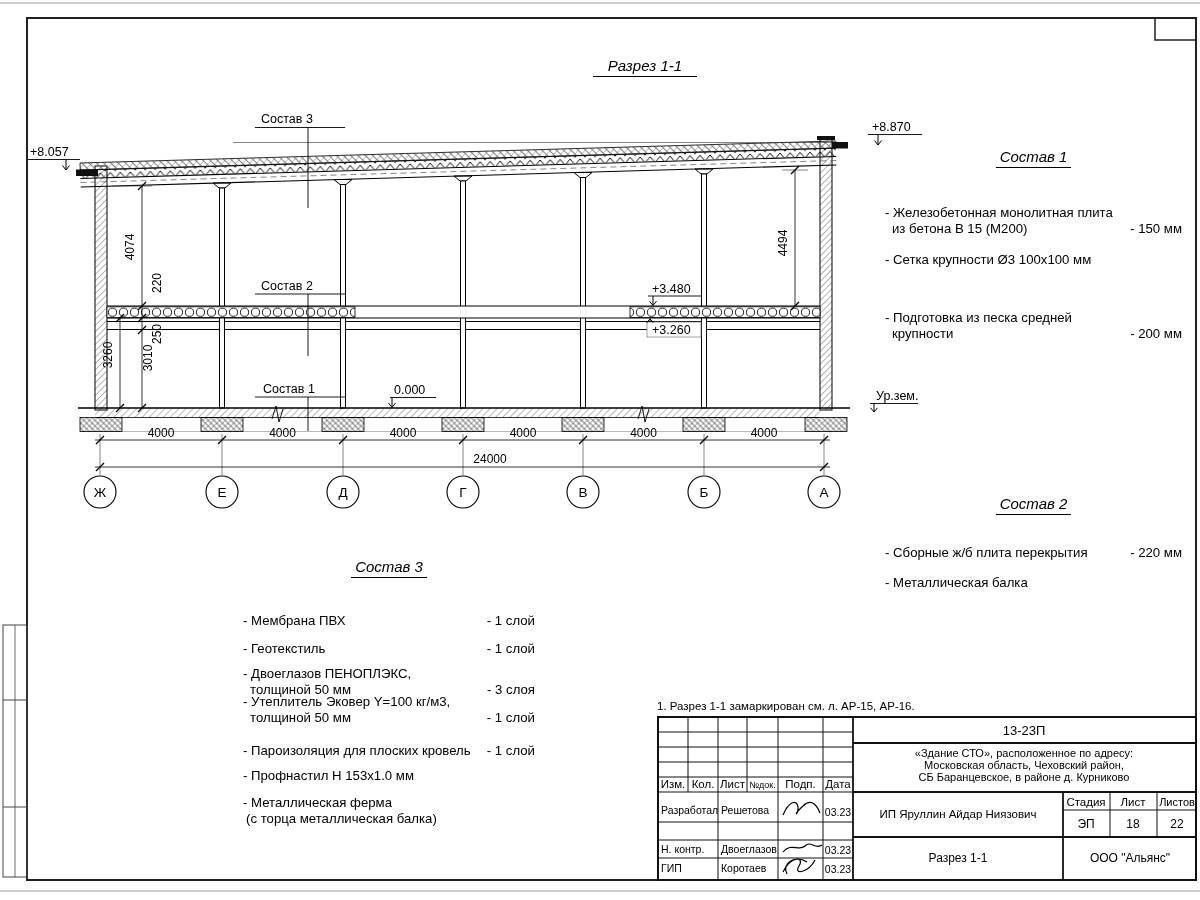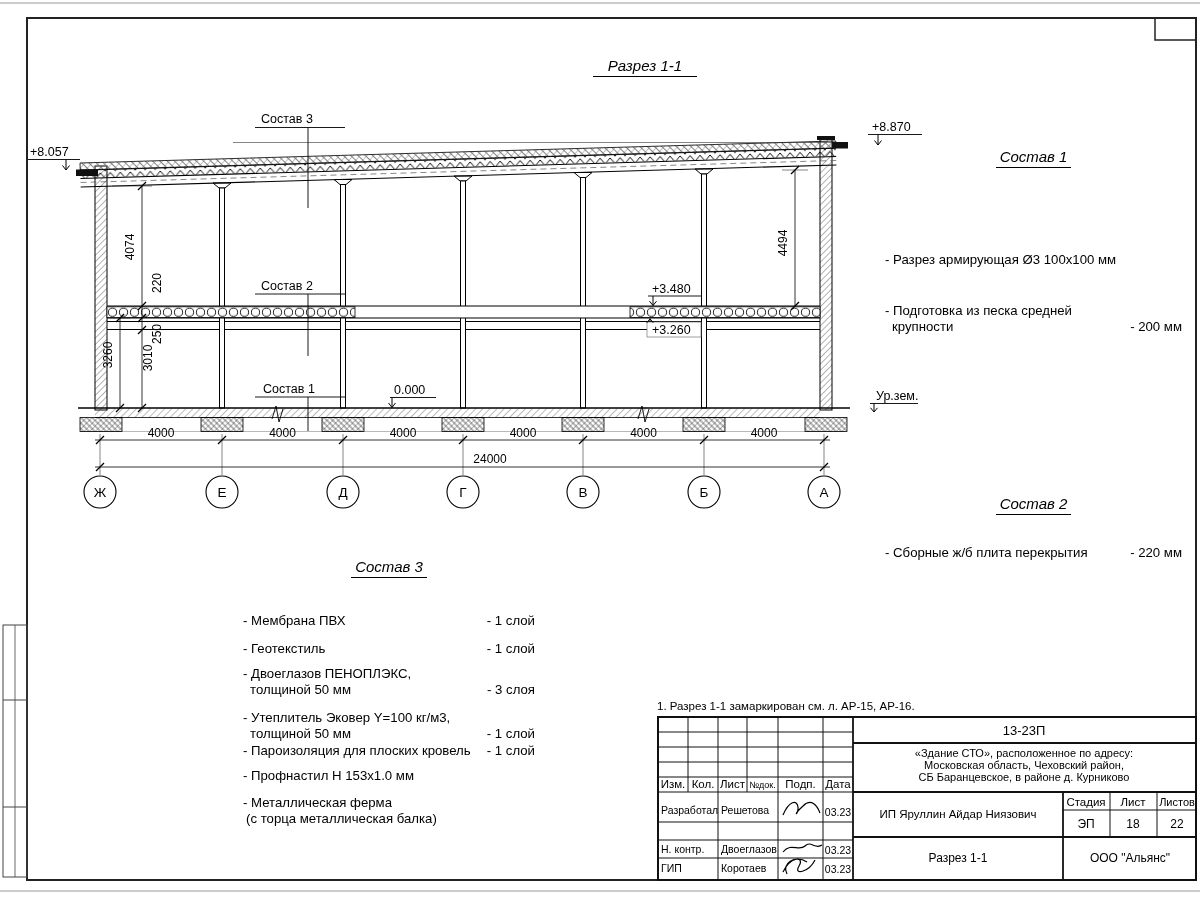--- a/index.html
+++ b/index.html
@@ -328,43 +328,56 @@
     <text x="1177" y="828" font-size="12" text-anchor="middle">22</text>
     <text x="958" y="862" font-size="12" text-anchor="middle">Разрез 1-1</text>
     <text x="1130" y="862" font-size="12" text-anchor="middle">ООО "Альянс"</text>
   </g>
 </svg>
 
 <div class="drw-title">Разрез 1-1</div>
 
 <div class="comp" id="comp1" style="left:885px;top:148px;width:297px;height:240px">
   <div class="ctitle"><span>Состав 1</span></div>
+  <div class="item" style="top:57px">
+    <div class="iname">
+        <span>- Железобетонная  монолитная плита</span>
+        <span style="padding-left:7px">из бетона В 15 (М200)</span>
+      </div>
+    <div class="ival">- 150 мм</div>
+  </div>
   <div class="item" style="top:104px">
     <div class="iname">
-        <span>- Разрез армирующая Ø3 100х100 мм</span>
+        <span>- Сетка крупности Ø3 100х100 мм</span>
       </div>
     <div class="ival"></div>
   </div>
-  <div class="item" style="top:155px">
+  <div class="item" style="top:162px">
     <div class="iname">
         <span>- Подготовка из песка средней</span>
         <span style="padding-left:7px">крупности</span>
       </div>
     <div class="ival">- 200 мм</div>
   </div>
 </div>
 
 <div class="comp" id="comp2" style="left:885px;top:495px;width:297px;height:110px">
   <div class="ctitle"><span>Состав 2</span></div>
   <div class="item" style="top:50px">
     <div class="iname">
         <span>- Сборные ж/б плита перекрытия</span>
       </div>
     <div class="ival">- 220 мм</div>
   </div>
+  <div class="item" style="top:80px">
+    <div class="iname">
+        <span>- Металлическая  балка</span>
+      </div>
+    <div class="ival"></div>
+  </div>
 </div>
 
 <div class="comp" id="comp3" style="left:243px;top:558px;width:292px;height:270px">
   <div class="ctitle"><span>Состав 3</span></div>
   <div class="item" style="top:55px">
     <div class="iname">
         <span>- Мембрана ПВХ</span>
       </div>
     <div class="ival">- 1 слой</div>
   </div>
@@ -374,21 +387,21 @@
       </div>
     <div class="ival">- 1 слой</div>
   </div>
   <div class="item" style="top:108px">
     <div class="iname">
         <span>- Двоеглазов ПЕНОПЛЭКС,</span>
         <span style="padding-left:7px">толщиной 50 мм</span>
       </div>
     <div class="ival">- 3 слоя</div>
   </div>
-  <div class="item" style="top:152px">
+  <div class="item" style="top:136px">
     <div class="iname">
         <span>- Утеплитель Эковер Y=100 кг/м3,</span>
         <span style="padding-left:7px">толщиной 50 мм</span>
       </div>
     <div class="ival">- 1 слой</div>
   </div>
   <div class="item" style="top:185px">
     <div class="iname">
         <span>- Пароизоляция для плоских кровель</span>
       </div>

